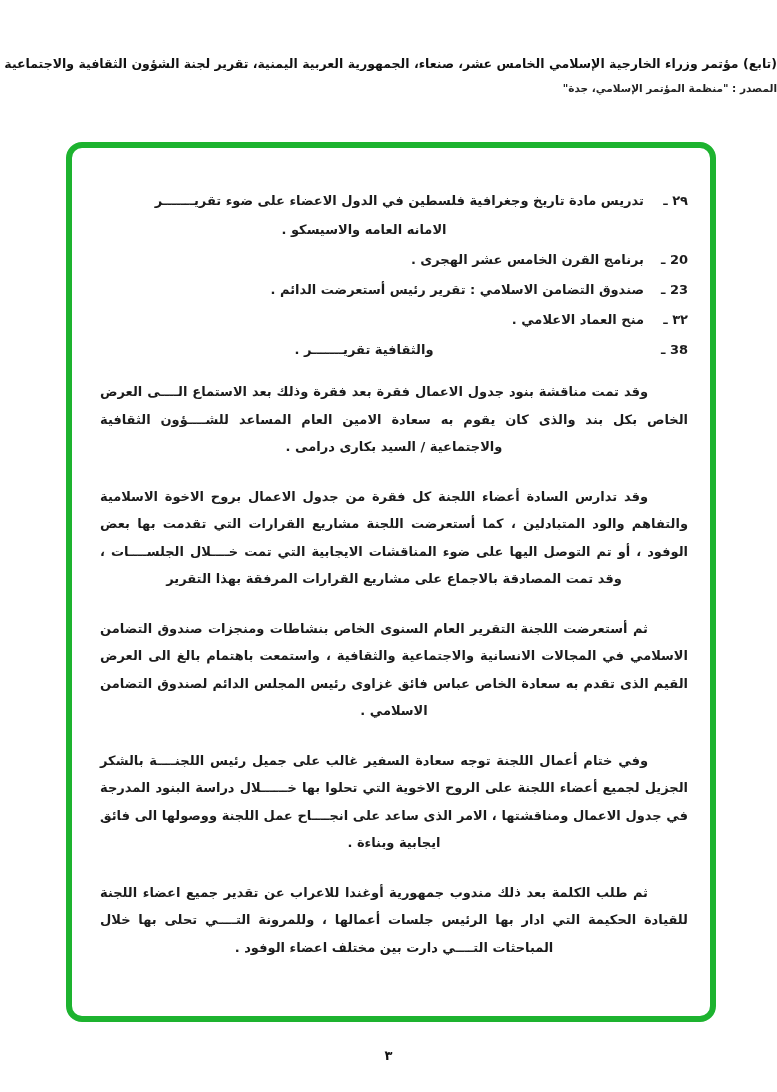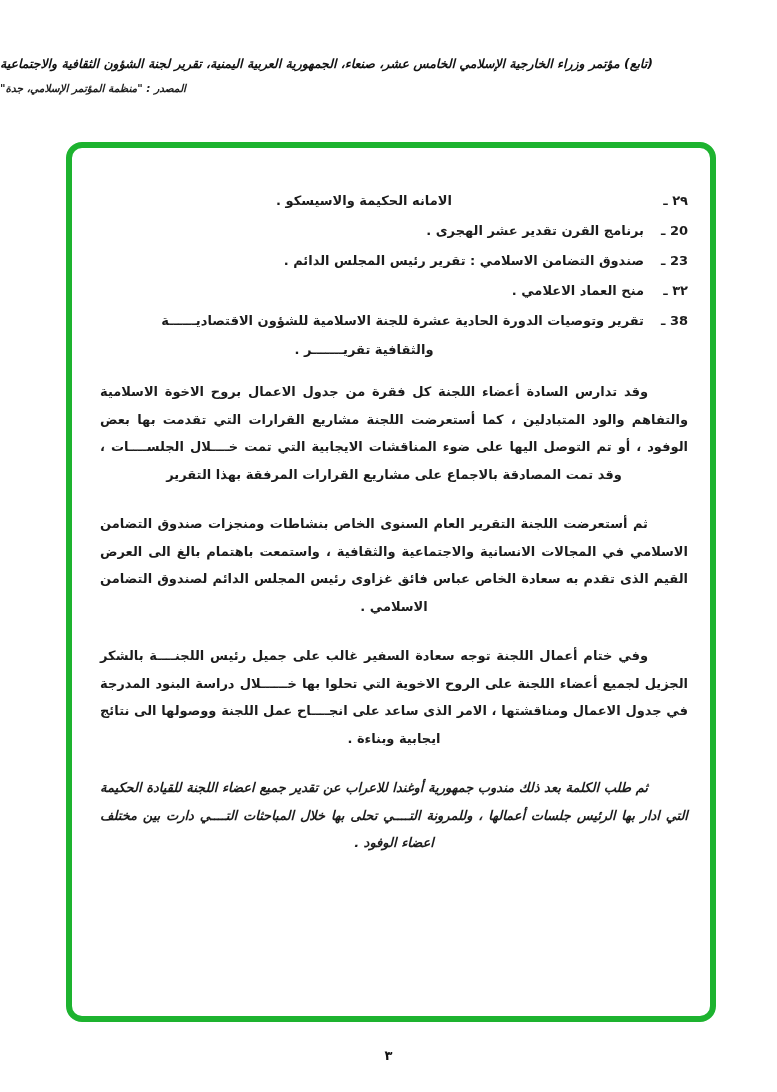--- a/index.html
+++ b/index.html
@@ -8,22 +8,21 @@
     background:#ffffff;
     font-family:"DejaVu Sans","Liberation Sans",sans-serif;
     color:#141414;
     overflow:hidden;
     position:relative;
     direction:rtl;
   }
   
   .header{
     position:absolute;top:54px;left:0;right:0;
-    text-align:left;
-    font-style:italic;
+    text-align:right;
   }
   .header-line1{
     font-size:12.5px;font-weight:bold;letter-spacing:0;
     line-height:20px;
     color:#111;
   }
   .header-line2{
     margin-top:8px;
     font-size:10.5px;font-weight:bold;
     color:#222;
@@ -61,21 +60,21 @@
     margin-right:16px;
     text-align:center;
   }
   .para{
     margin:0 0 22px 0;
     line-height:27.5px;
     text-align:justify;
     text-align-last:center;
     text-indent:40px;
   }
-  .para:last-child{margin-bottom:4px;font-style:italic;}
+  .para:last-child{margin-bottom:4px;}
   
   .page-number{
     position:absolute;
     top:1048px;left:0;right:0;
     text-align:center;
     font-size:13px;font-weight:bold;
     color:#111;
   }
 </style>
 </head>
@@ -88,55 +87,56 @@
 
 <div class="doc-frame"></div>
 
 <div class="content">
 
   <div class="agenda">
 
     <div class="agenda-item">
       <span class="item-num">٢٩ ـ</span>
       <span class="item-body">
-        <div class="item-line cont">الامانه الحكيمة والاسيسكو .</div>
+        <div class="item-line">تدريس مادة تاريخ وجغرافية فلسطين في الدول الاعضاء على ضوء تقريـــــــر</div>
+        <div class="item-line cont">الامانه العامه والاسيسكو .</div>
       </span>
     </div>
 
     <div class="agenda-item">
       <span class="item-num">20 ـ</span>
       <span class="item-body">
-        <div class="item-line">برنامج القرن تقدير عشر الهجرى .</div>
+        <div class="item-line">برنامج القرن الخامس عشر الهجرى .</div>
       </span>
     </div>
 
     <div class="agenda-item">
       <span class="item-num">23 ـ</span>
       <span class="item-body">
-        <div class="item-line">صندوق التضامن الاسلامي : تقرير رئيس المجلس الدائم .</div>
+        <div class="item-line">صندوق التضامن الاسلامي : تقرير رئيس أستعرضت الدائم .</div>
       </span>
     </div>
 
     <div class="agenda-item">
       <span class="item-num">٣٢ ـ</span>
       <span class="item-body">
         <div class="item-line">منح العماد الاعلامي .</div>
       </span>
     </div>
 
     <div class="agenda-item">
       <span class="item-num">38 ـ</span>
       <span class="item-body">
-        <div class="item-line">تقرير وتوصيات الدورة الحادية عشرة للجنة الاسلامية للشؤون الاقتصاديــــــة</div>
         <div class="item-line cont">والثقافية تقريـــــــر .</div>
       </span>
     </div>
 
   </div>
 
+  <div class="para">وقد تمت مناقشة بنود جدول الاعمال فقرة بعد فقرة وذلك بعد الاستماع الــــى العرض الخاص بكل بند والذى كان يقوم به سعادة الامين العام المساعد للشــــؤون الثقافية والاجتماعية / السيد بكارى درامى .</div>
   <div class="para">وقد تدارس السادة أعضاء اللجنة كل فقرة من جدول الاعمال بروح الاخوة الاسلامية والتفاهم والود المتبادلين ، كما أستعرضت اللجنة مشاريع القرارات التي تقدمت بها بعض الوفود ، أو تم التوصل اليها على ضوء المناقشات الايجابية التي تمت خــــلال الجلســــات ، وقد تمت المصادقة بالاجماع على مشاريع القرارات المرفقة بهذا التقرير</div>
   <div class="para">ثم أستعرضت اللجنة التقرير العام السنوى الخاص بنشاطات ومنجزات صندوق التضامن الاسلامي في المجالات الانسانية والاجتماعية والثقافية ، واستمعت باهتمام بالغ الى العرض القيم الذى تقدم به سعادة الخاص عباس فائق غزاوى رئيس المجلس الدائم لصندوق التضامن الاسلامي .</div>
-  <div class="para">وفي ختام أعمال اللجنة توجه سعادة السفير غالب على جميل رئيس اللجنــــة بالشكر الجزيل لجميع أعضاء اللجنة على الروح الاخوية التي تحلوا بها خــــــلال دراسة البنود المدرجة في جدول الاعمال ومناقشتها ، الامر الذى ساعد على انجــــاح عمل اللجنة ووصولها الى نتائج ايجابية وبناءة .</div>
+  <div class="para">وفي ختام أعمال اللجنة توجه سعادة السفير غالب على جميل رئيس اللجنــــة بالشكر الجزيل لجميع أعضاء اللجنة على الروح الاخوية التي تحلوا بها خــــــلال دراسة البنود المدرجة في جدول الاعمال ومناقشتها ، الامر الذى ساعد على انجــــاح عمل اللجنة ووصولها الى فائق ايجابية وبناءة .</div>
   <div class="para">ثم طلب الكلمة بعد ذلك مندوب جمهورية أوغندا للاعراب عن تقدير جميع اعضاء اللجنة للقيادة الحكيمة التي ادار بها الرئيس جلسات أعمالها ، وللمرونة التــــي تحلى بها خلال المباحثات التــــي دارت بين مختلف اعضاء الوفود .</div>
 
 </div>
 
 <div class="page-number">٣</div>
 
 </body></html>

